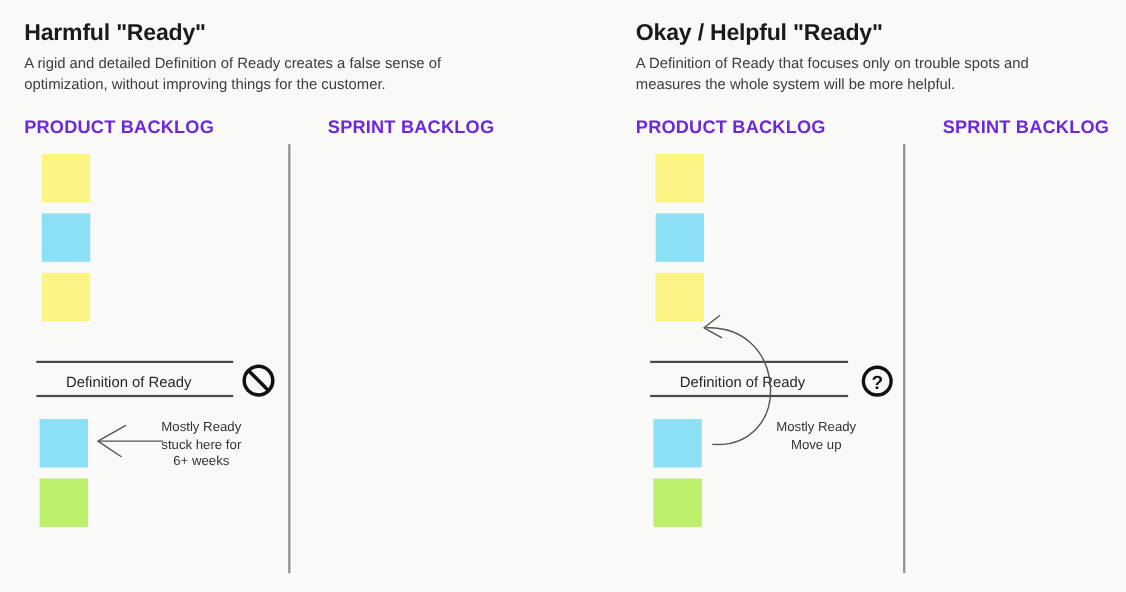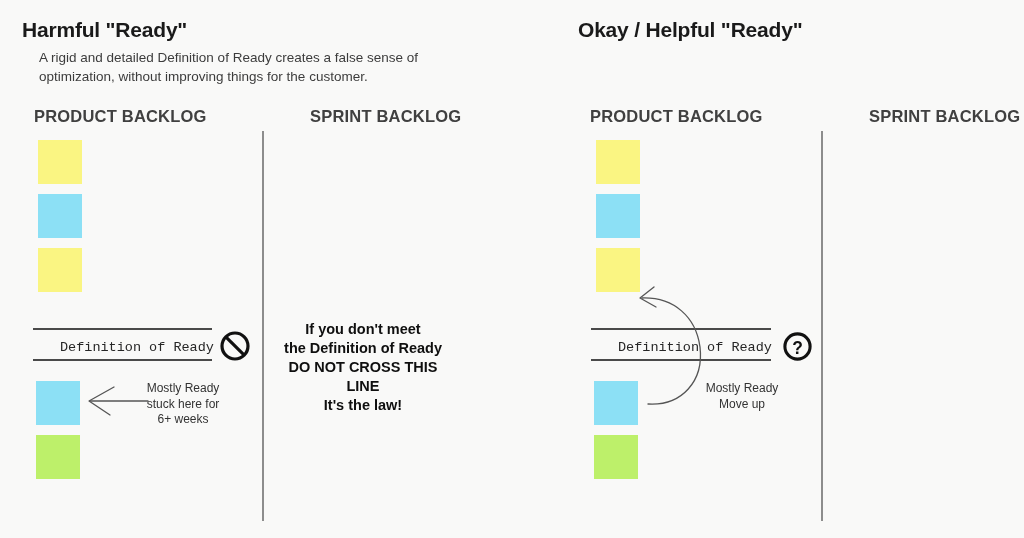--- a/index.html
+++ b/index.html
@@ -28,30 +28,28 @@
     letter-spacing: -0.2px;
     color: #1a1a1a;
     white-space: nowrap;
   }
   .panel-sub {
     position: absolute;
     font-size: 13.5px;
     line-height: 19px;
     color: #3c3c3c;
     font-weight: normal;
-    margin-left: 17px;
   }
   .col-label {
     position: absolute;
     font-size: 16.5px;
     font-weight: bold;
     letter-spacing: 0.2px;
-    color: #404040;
+    color: #6d28d9;
     white-space: nowrap;
-    margin-left: 12px;
   }
 
   
   .vdiv {
     position: absolute;
     width: 1.6px;
     background: #8d8d8d;
   }
 
   
@@ -65,21 +63,20 @@
   .dor-line {
     position: absolute;
     height: 1.5px;
     background: #4a4a4a;
   }
   .dor-label {
     position: absolute;
     font-size: 13.5px;
     color: #262626;
     white-space: nowrap;
-    font-family: Liberation Mono, monospace;
   }
 
   
   .annot {
     position: absolute;
     font-size: 12px;
     line-height: 15.5px;
     color: #333333;
     text-align: center;
     white-space: pre-line;
@@ -129,26 +126,23 @@
 
   <svg class="icon-svg" style="left:84px; top:382px;" width="66" height="38" viewBox="0 0 66 38">
     <path d="M64 19 L6 19" fill="none" stroke="#555555" stroke-width="1.3" stroke-linecap="round"></path>
     <path d="M30 5 L5 19 L26 33" fill="none" stroke="#555555" stroke-width="1.3" stroke-linecap="round" stroke-linejoin="round"></path>
   </svg>
 
   <div class="annot" style="left:140px; top:381px; width:86px;">Mostly Ready
 stuck here for
 6+ weeks</div>
 
-  <div class="bold-block" style="left:272px; top:320px; width:182px;">If you don't meet
-the Definition of Ready
-DO NOT CROSS THIS LINE
-It's the law!</div>
 
   <div class="panel-title" style="left:578px; top:18px;">Okay / Helpful "Ready"</div>
+  <div class="panel-sub" style="left:578px; top:48px; width:400px;">A Definition of Ready that focuses only on trouble spots and measures the whole system will be more helpful.</div>
 
   <div class="col-label" style="left:578px; top:107px;">PRODUCT BACKLOG</div>
   <div class="col-label" style="left:857px; top:107px;">SPRINT BACKLOG</div>
 
   <div class="vdiv" style="left:821px; top:131px; height:390px;"></div>
 
   <div class="note" style="left: 596px; top: 140px; background: rgb(250, 245, 130);"></div>
   <div class="note" style="left: 596px; top: 194px; background: rgb(140, 224, 245);"></div>
   <div class="note" style="left: 596px; top: 248px; background: rgb(250, 245, 130);"></div>
   <div class="note" style="left: 594px; top: 381px; background: rgb(140, 224, 245);"></div>

